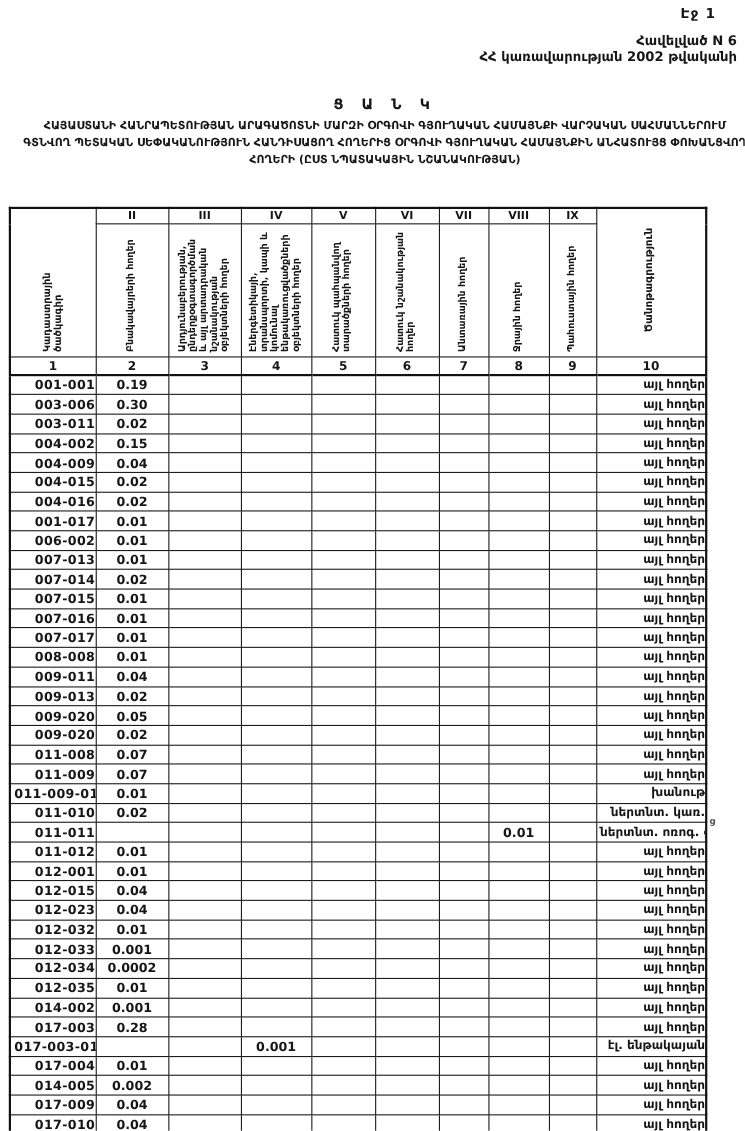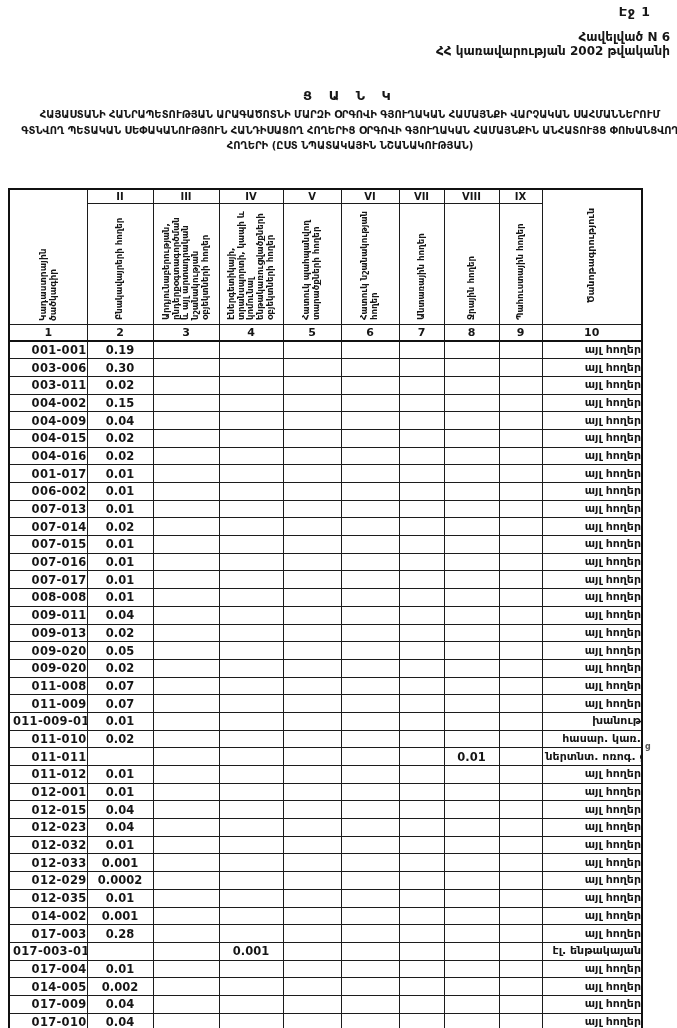--- a/index.html
+++ b/index.html
@@ -376,21 +376,21 @@
         <tr>
           <td class="code">011-010</td>
           <td class="val">0.02</td>
           <td class="val"></td>
           <td class="val"></td>
           <td class="val"></td>
           <td class="val"></td>
           <td class="val"></td>
           <td class="val"></td>
           <td class="val"></td>
-          <td class="note">հասար. կառ.</td>
+          <td class="note">ներտնտ. կառ.</td>
         </tr>
         <tr>
           <td class="code">011-011</td>
           <td class="val"></td>
           <td class="val"></td>
           <td class="val"></td>
           <td class="val"></td>
           <td class="val"></td>
           <td class="val"></td>
           <td class="val">0.01</td>
@@ -463,21 +463,21 @@
           <td class="val"></td>
           <td class="val"></td>
           <td class="val"></td>
           <td class="val"></td>
           <td class="val"></td>
           <td class="val"></td>
           <td class="val"></td>
           <td class="note">այլ հողեր</td>
         </tr>
         <tr>
-          <td class="code">012-029</td>
+          <td class="code">012-034</td>
           <td class="val">0.0002</td>
           <td class="val"></td>
           <td class="val"></td>
           <td class="val"></td>
           <td class="val"></td>
           <td class="val"></td>
           <td class="val"></td>
           <td class="val"></td>
           <td class="note">այլ հողեր</td>
         </tr>

